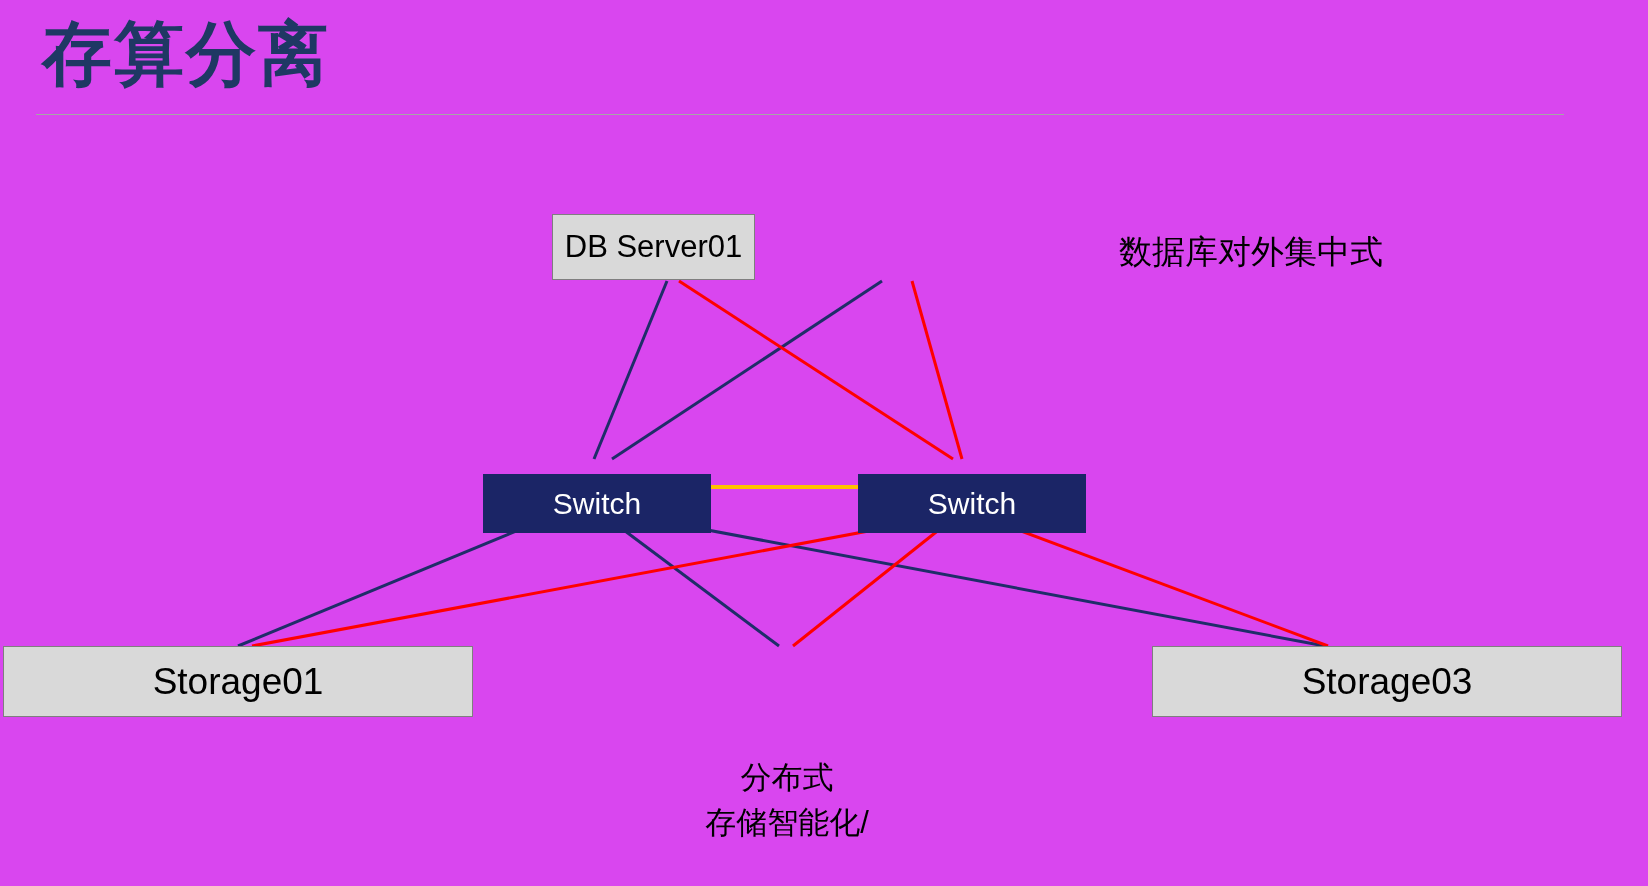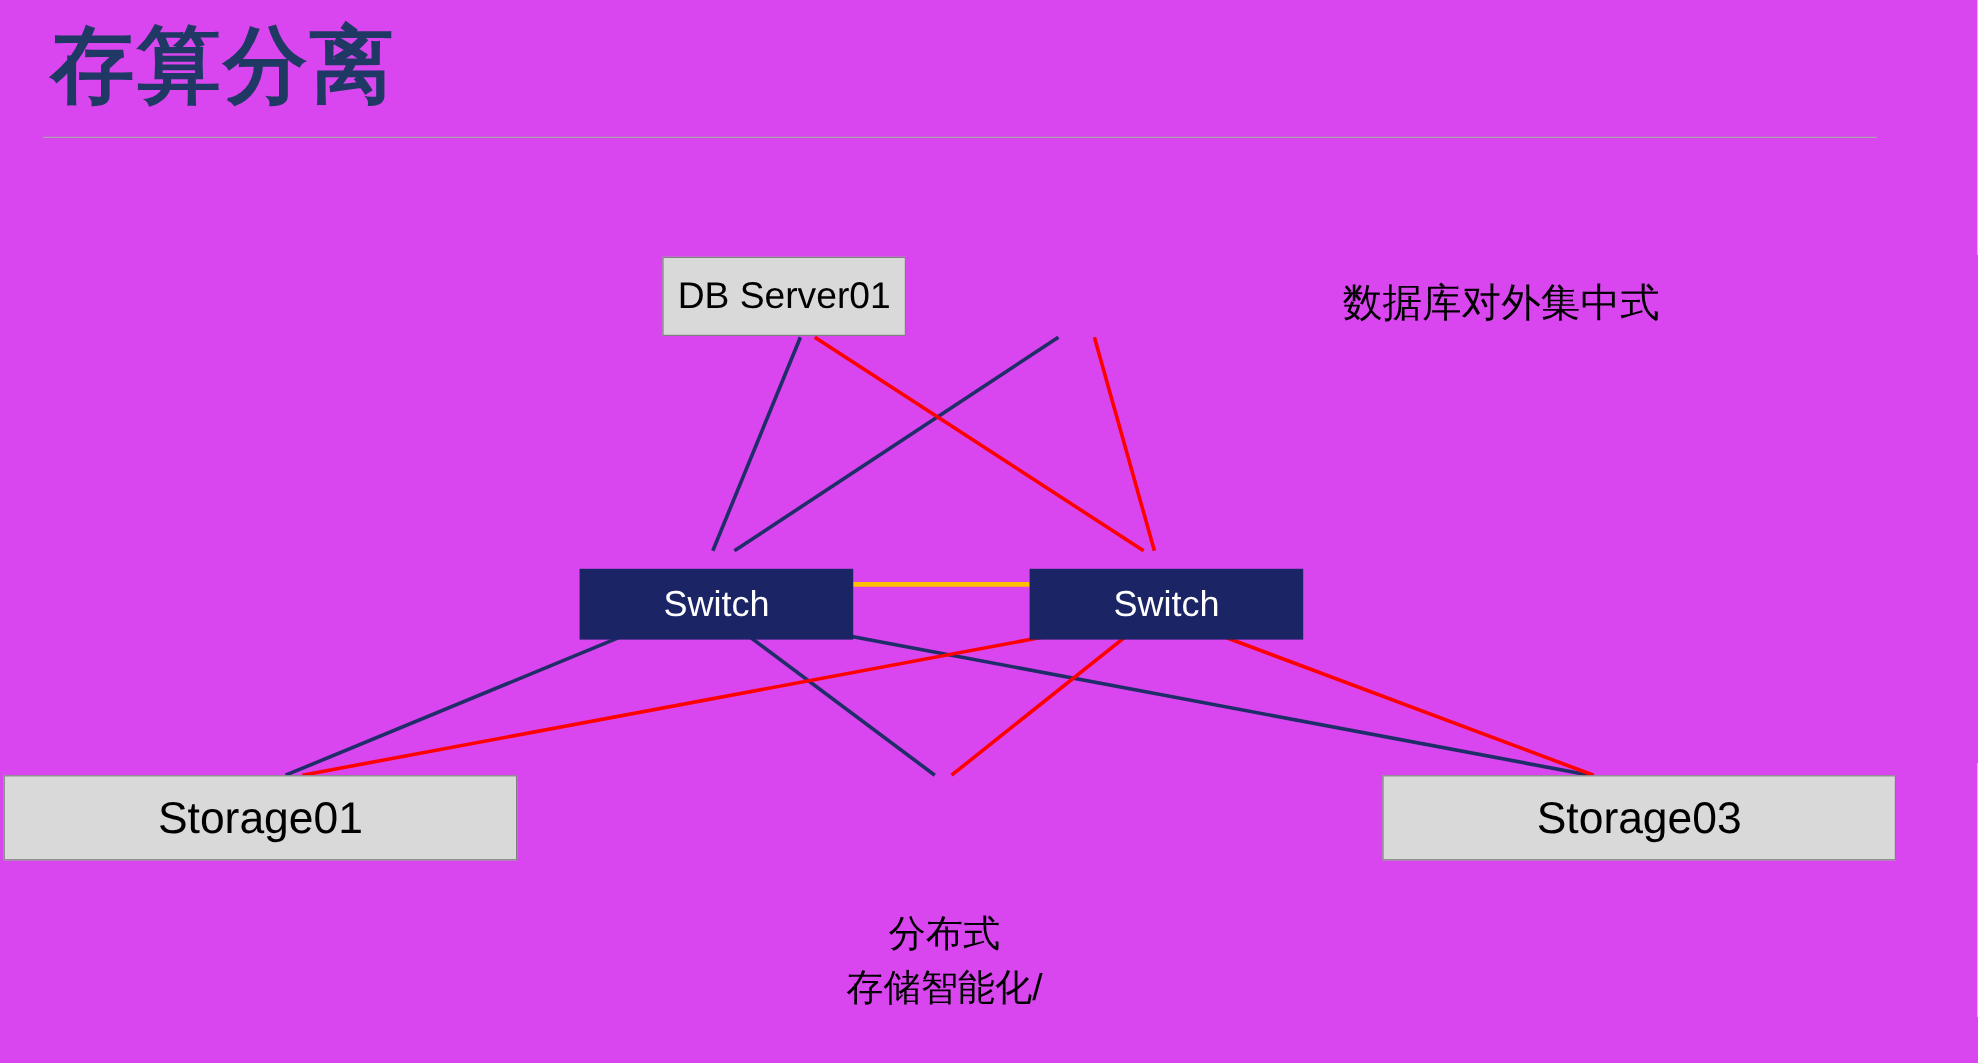--- a/index.html
+++ b/index.html
@@ -59,21 +59,21 @@
   .switch {
     top: 474px; width: 228px; height: 59px;
     background: var(--switch_fill, #1B2566);
     border: none;
     color: #ffffff;
     font-size: 30px;
   }
   .sw1 { left: 483px; }
   .sw2 { left: 858px; }
 
-  .storage { top: 646px; width: 428px; height: 71px; font-size: 37px; }
+  .storage { top: 646px; width: 470px; height: 71px; font-size: 37px; }
   .st1 { left: 3px; }
   .st2 { left: 550px; }
   .st3 { left: 1152px; }
 
   .ann { position: absolute; color: #000000; }
   .ann-top { left: 1095px; top: 230px; font-size: 33px; margin-left: 24px; }
   .ann-bottom {
     left: 637px; top: 756px; width: 300px;
     font-size: 31px; text-align: center; line-height: 1.45;
   }

